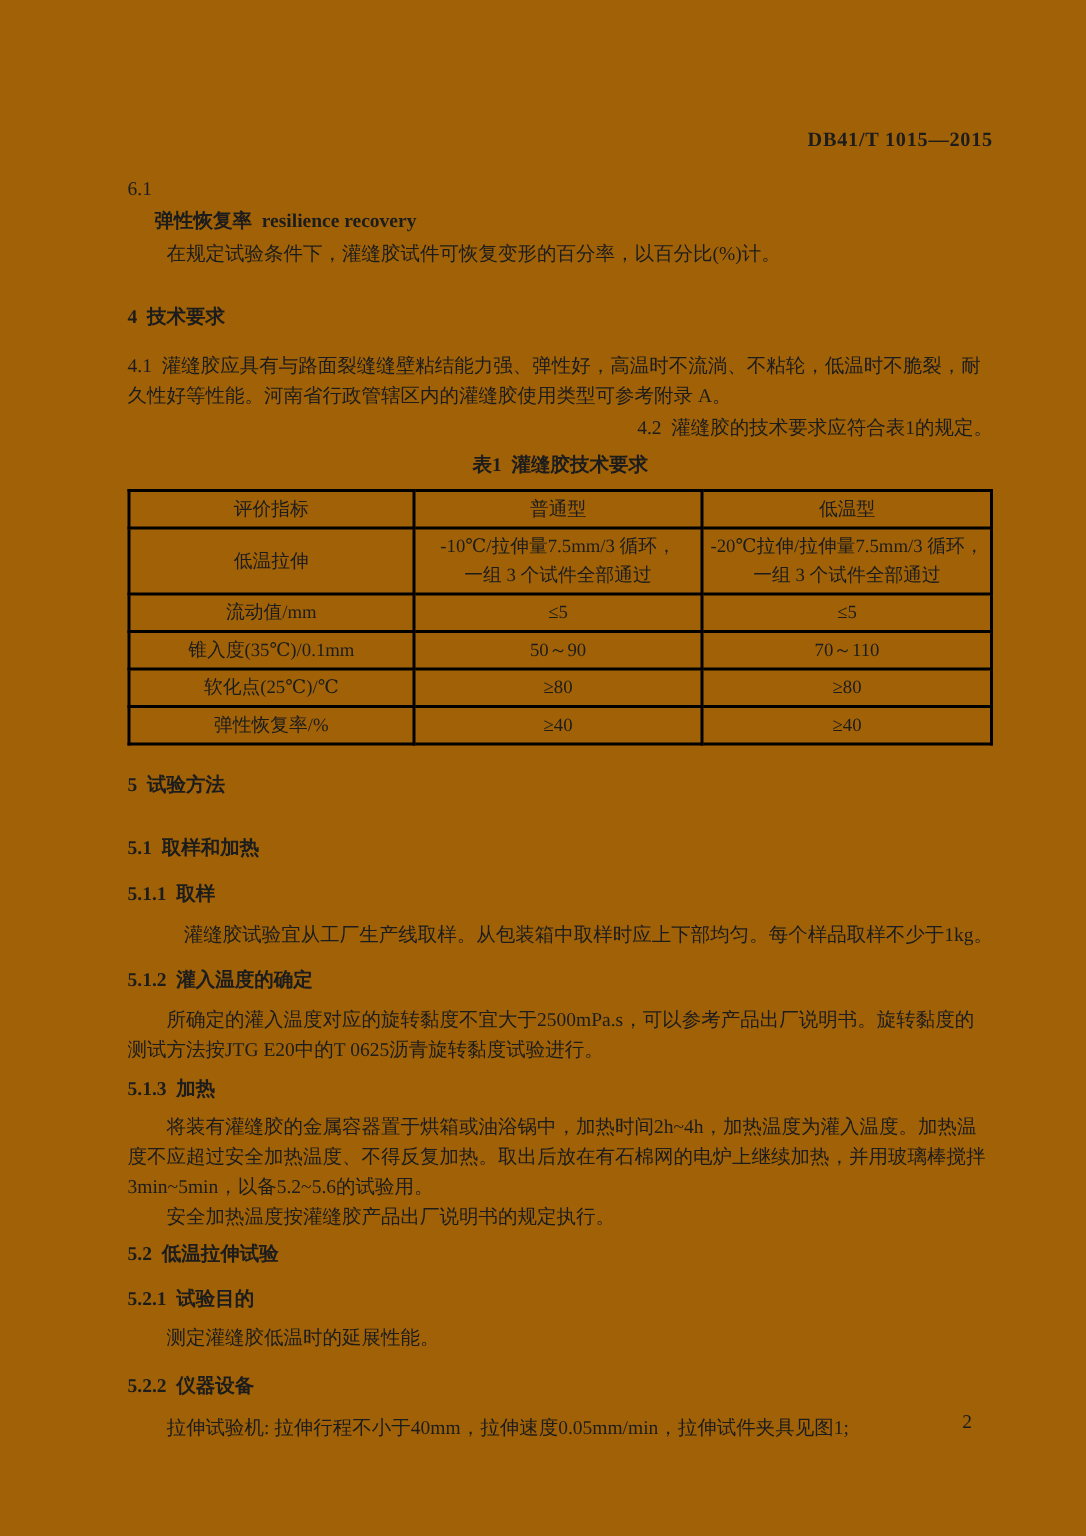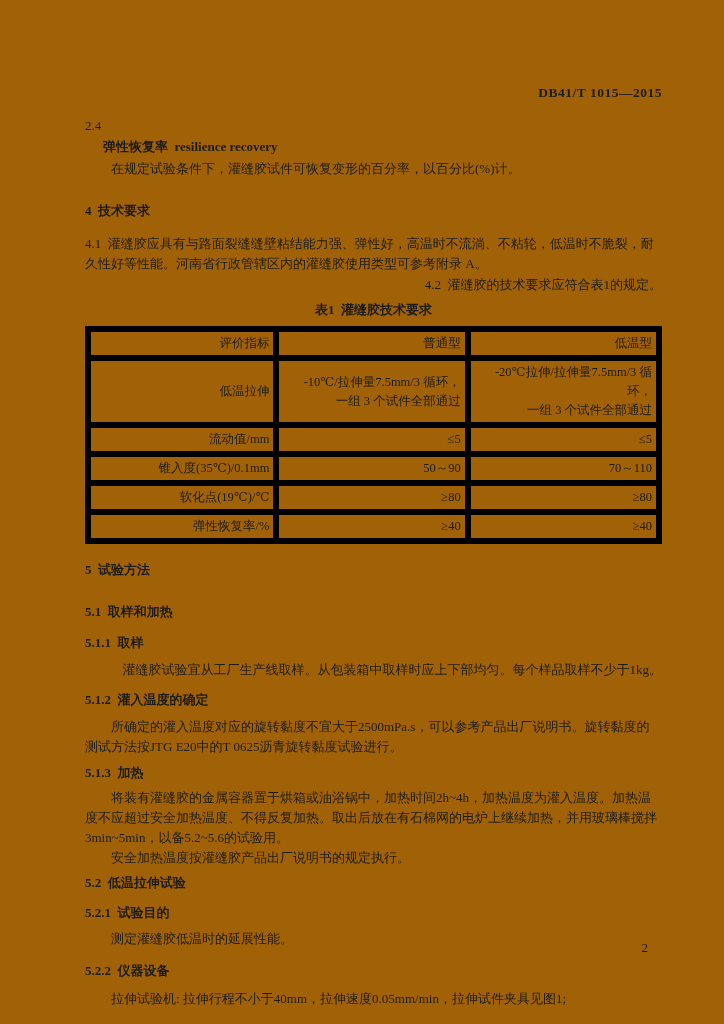--- a/index.html
+++ b/index.html
@@ -42,22 +42,22 @@
     margin-bottom:6px;
     white-space:pre-wrap;
   }
   table.spec {
     width:100%;
     border-collapse:collapse;
     margin-bottom:16px;
     font-size:12.5px;
   }
   table.spec th, table.spec td {
-    border:6px solid #000000;
-    text-align:right;
+    border:2px solid #000000;
+    text-align:center;
     vertical-align:middle;
     font-weight:normal;
     padding:2px 4px;
     line-height:19px;
   }
   table.spec th { height:24px; }
   table.spec td { height:21px; }
   table.spec tr.tall td { height:44px; }
   table.spec .col-label { width:33%; }
   table.spec .col-ord { width:33.5%; }
@@ -84,21 +84,21 @@
     font-size:13px;
   }
 </style>
 </head>
 <body>
 
 <div class="page">
 
   <div class="doc-header">DB41/T 1015—2015</div>
 
-  <div class="clause-num">2.4</div>
+  <div class="clause-num">6.1</div>
   <div class="term-heading">弹性恢复率  resilience recovery</div>
   <p class="body-para m-def">在规定试验条件下，灌缝胶试件可恢复变形的百分率，以百分比(%)计。</p>
 
   <div class="h1 m-h4">4  技术要求</div>
   <p class="num-para m-p41">4.1  灌缝胶应具有与路面裂缝缝壁粘结能力强、弹性好，高温时不流淌、不粘轮，低温时不脆裂，耐久性好等性能。河南省行政管辖区内的灌缝胶使用类型可参考附录 A。</p>
   <p class="num-para m-p42">4.2  灌缝胶的技术要求应符合表1的规定。</p>
 
   <div class="table-caption">表1  灌缝胶技术要求</div>
 
   <table class="spec">
@@ -125,21 +125,21 @@
         <td>流动值/mm</td>
         <td>≤5</td>
         <td>≤5</td>
       </tr>
       <tr>
         <td>锥入度(35℃)/0.1mm</td>
         <td>50～90</td>
         <td>70～110</td>
       </tr>
       <tr>
-        <td>软化点(19℃)/℃</td>
+        <td>软化点(25℃)/℃</td>
         <td>≥80</td>
         <td>≥80</td>
       </tr>
       <tr>
         <td>弹性恢复率/%</td>
         <td>≥40</td>
         <td>≥40</td>
       </tr>
     </tbody>
   </table>

